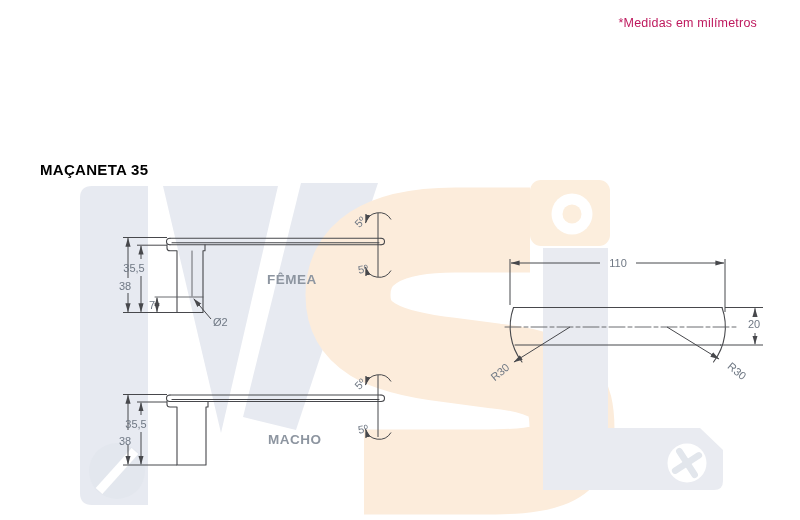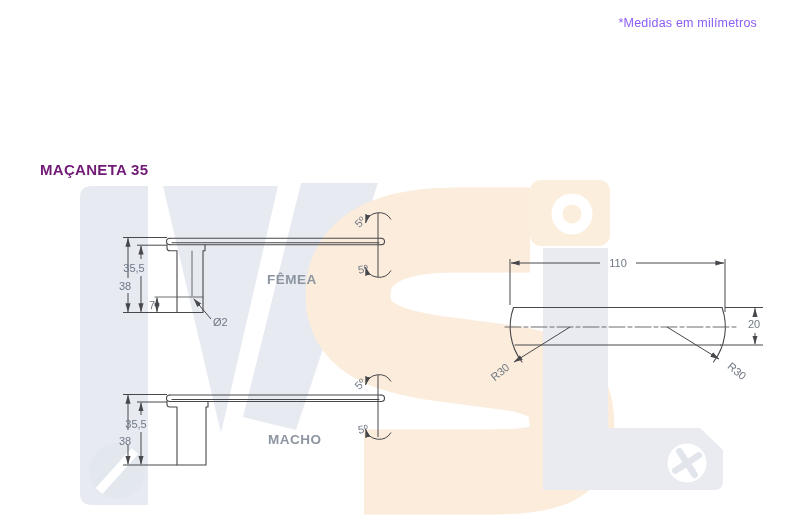--- a/index.html
+++ b/index.html
@@ -6,25 +6,25 @@
   body{
     width:800px;height:520px;position:relative;overflow:hidden;
     background:#ffffff;
     font-family:"Liberation Sans", sans-serif;
   }
   
   #watermark{position:absolute;left:0;top:0;z-index:0;}
   
   .note{
     position:absolute;top:16px;right:43px;z-index:3;
-    font-size:12.5px;color:#8b5cf6;letter-spacing:.2px;
+    font-size:12.5px;color:#be185d;letter-spacing:.2px;
   }
   .title{
     position:absolute;left:40px;top:161px;z-index:3;
-    font-size:15px;font-weight:bold;color:#701a75;letter-spacing:.3px;
+    font-size:15px;font-weight:bold;color:#000000;letter-spacing:.3px;
   }
   
   .drawing{position:absolute;z-index:2;}
   #femea-svg{left:110px;top:195px;}
   #macho-svg{left:110px;top:358px;}
   #top-svg{left:480px;top:250px;}
   .outline{stroke:#47484c;stroke-width:1.1;fill:none;stroke-linejoin:round;stroke-linecap:round;}
   .thin{stroke:#595b60;stroke-width:0.9;fill:none;}
   .dimtxt{font-family:"Liberation Sans",sans-serif;font-size:11px;fill:#6f7884;}
   .viewlbl{font-family:"Liberation Sans",sans-serif;font-size:13.5px;font-weight:bold;fill:#8d95a0;letter-spacing:.5px;}

